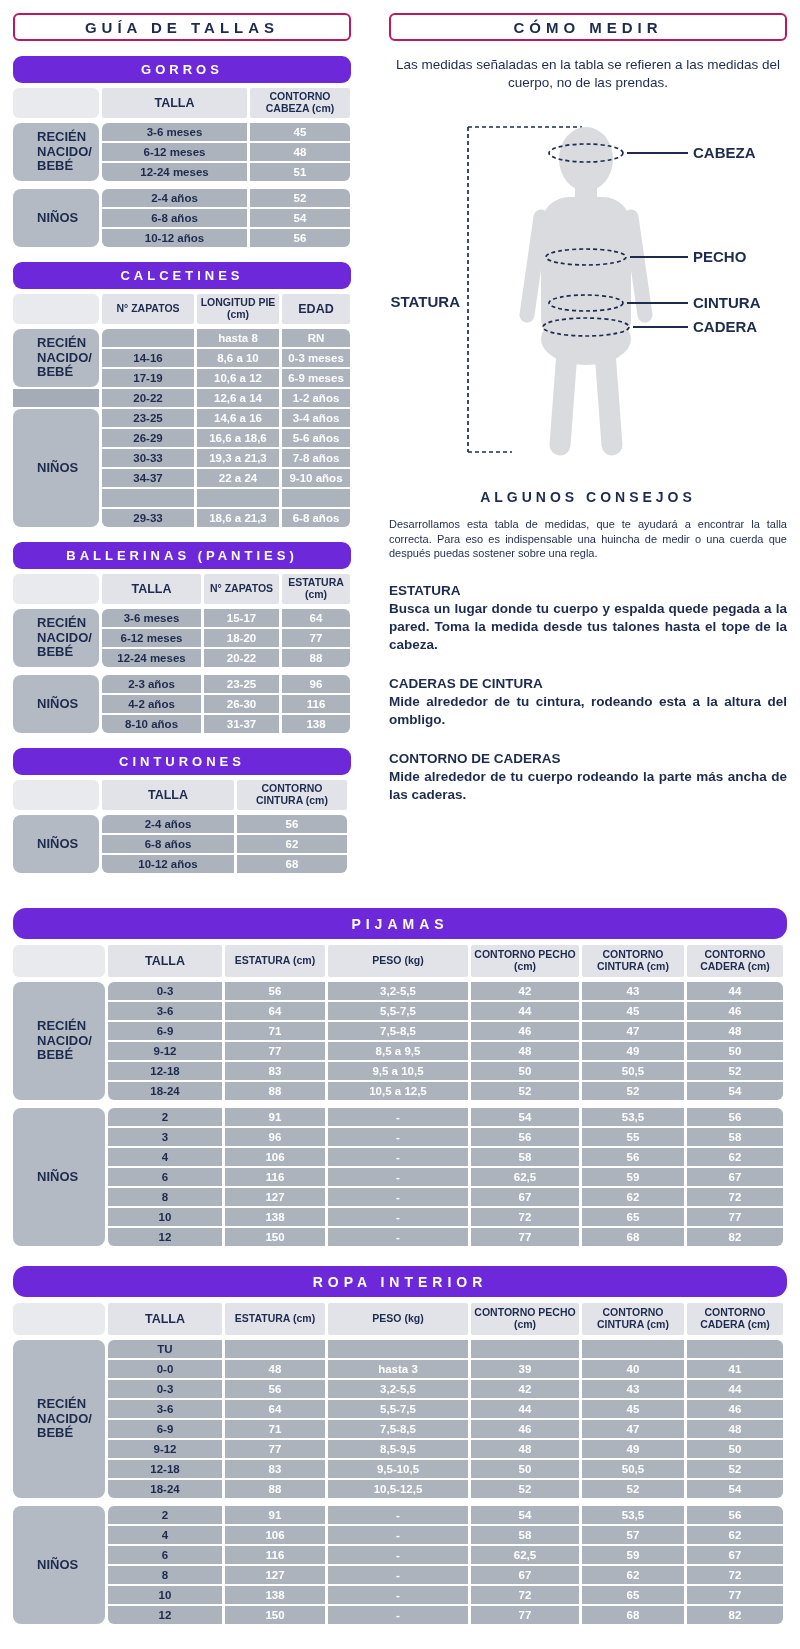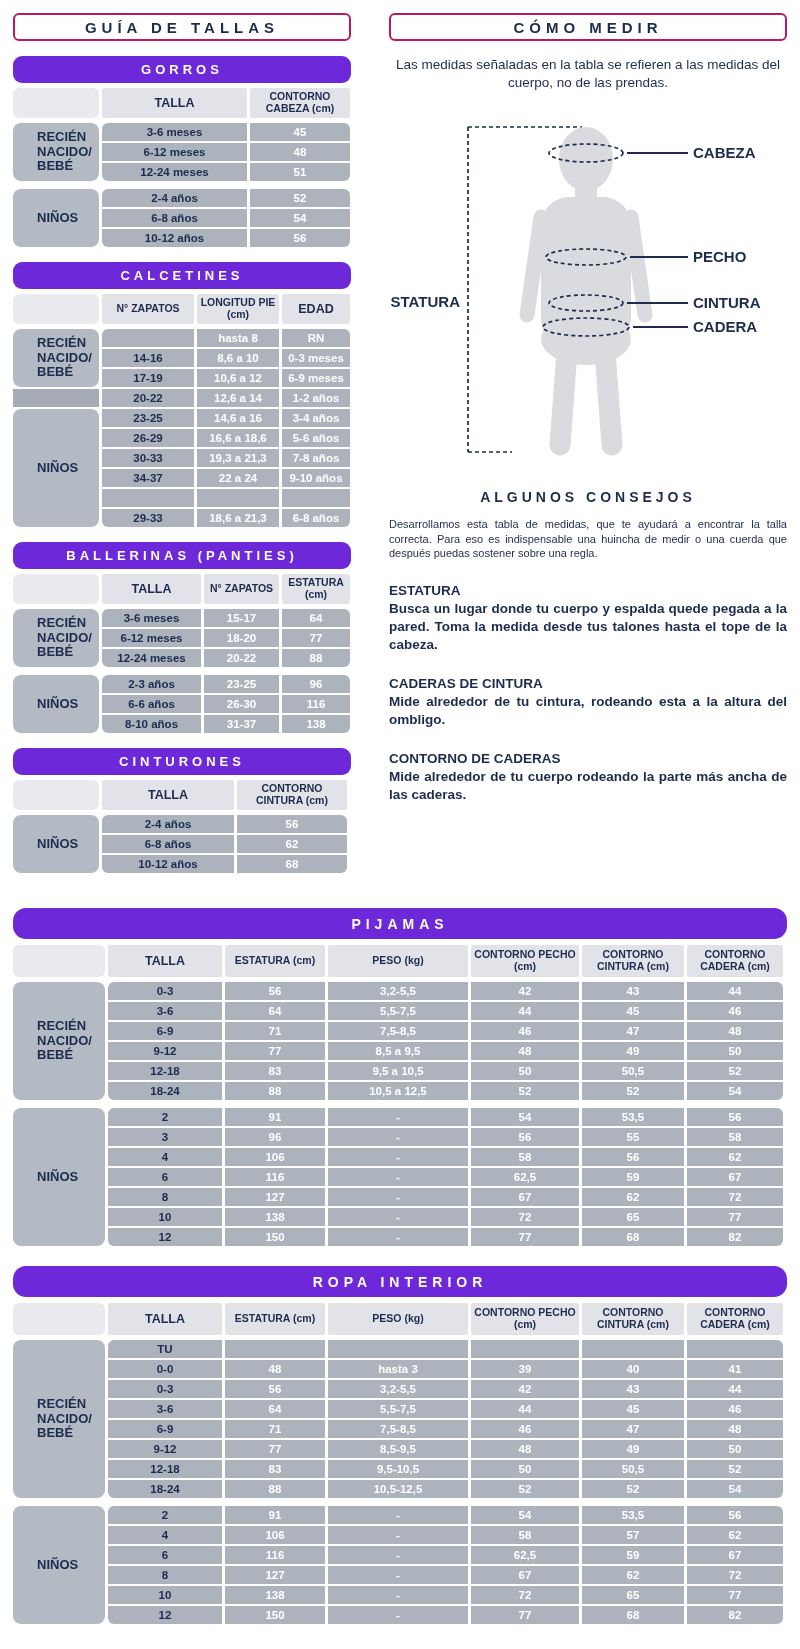--- a/index.html
+++ b/index.html
@@ -179,21 +179,21 @@
           <div class="cell key rbl">12-24 meses</div>
           <div class="cell val">20-22</div>
           <div class="cell val rbr">88</div>
           <div class="gsep"></div>
           <div class="glabel" style="grid-row: span 3;">
             <span>NIÑOS</span>
           </div>
           <div class="cell key rtl">2-3 años</div>
           <div class="cell val">23-25</div>
           <div class="cell val rtr">96</div>
-          <div class="cell key">6-6 años</div>
+          <div class="cell key">4-2 años</div>
           <div class="cell val">26-30</div>
           <div class="cell val">116</div>
           <div class="cell key rbl">8-10 años</div>
           <div class="cell val">31-37</div>
           <div class="cell val rbr">138</div>
         </div>
       </section>
     <section class="tbl">
         <div class="bar">CINTURONES</div>
         <div class="grid grid-cinturones">

